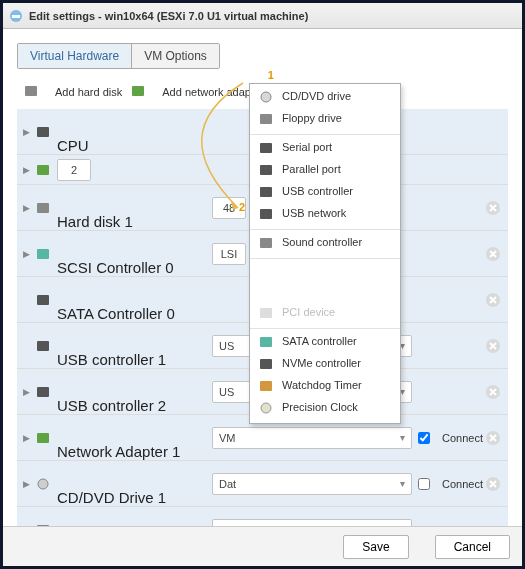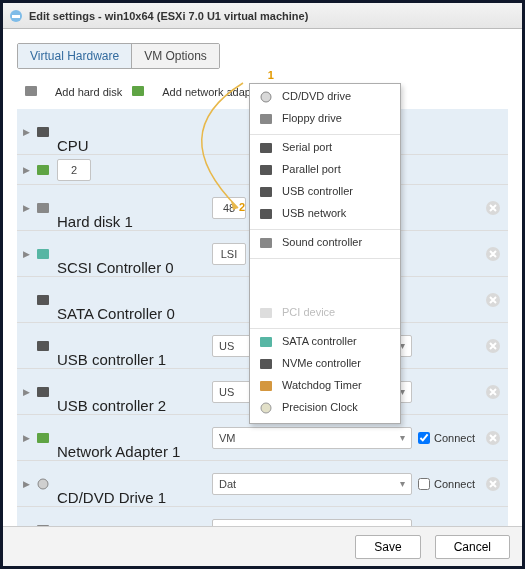--- a/index.html
+++ b/index.html
@@ -129,21 +129,21 @@
   .valbox.wide { width: 200px; justify-content: space-between; }
   .chev { color: #888; font-size: 10px; margin-left: auto; }
   .remove-x {
     width: 18px; height: 18px;
     margin-left: auto;
     display:flex;align-items:center;justify-content:center;
   }
   .remove-x svg circle { fill:#d9d9d9; }
   .remove-x svg path { stroke:#fff; stroke-width:2; }
   .chk {
-    display: inline-flex; align-items: flex-start; gap: 4px; font-size: 11px;
+    display: inline-flex; align-items: flex-start; gap: 12px; font-size: 11px;
     color: #333;
   }
   .chk input { width:12px; height:12px; }
   .menu {
     position: absolute;
     left: 246px;
     top: 80px;
     width: 152px;
     background: #fff;
     border: 1px solid #adadad;
@@ -170,21 +170,21 @@
   .footer {
     position: absolute;
     bottom: 0; left: 0; right: 0;
     height: 40px;
     background: #f3f3f3;
     border-top: 1px solid #ccc;
     display: flex;
     align-items: center;
     justify-content: flex-end;
     padding: 0 12px;
-    gap: 14px;
+    gap: 26px;
   }
   .btn {
     background: #fff;
     border: 1px solid #b3b3b3;
     border-radius: 2px;
     padding: 4px 18px;
     font-size: 12px;
     cursor: pointer;
   }
   .arrow-path {

